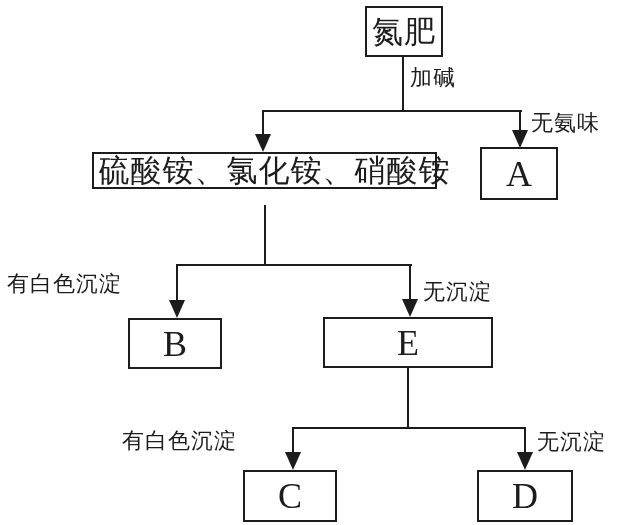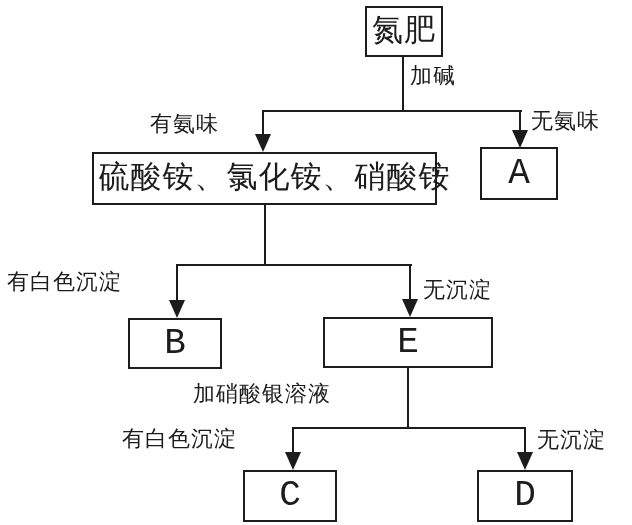--- a/index.html
+++ b/index.html
@@ -5,21 +5,21 @@
   html, body {
     margin: 0;
     padding: 0;
     background: #ffffff;
   }
   #canvas {
     position: relative;
     width: 632px;
     height: 525px;
     background: #ffffff;
-    font-family: Liberation Mono, monospace;
+    font-family: Liberation Serif, serif;
     color: #1c1c1c;
     overflow: hidden;
   }
   .node {
     position: absolute;
     box-sizing: border-box;
     border: 2px solid #1c1c1c;
     background: #ffffff;
     display: flex;
     align-items: center;
@@ -65,31 +65,30 @@
     <span>氮肥</span>
   </div>
 
   <div class="vline" style="left:402px; top:55px; height:57px;"></div>
   <div class="elabel" style="left:410px; top:67px;">加碱</div>
 
   <div class="hline" style="left:262px; top:110px; width:260px;"></div>
 
   <div class="vline" style="left:262px; top:110px; height:26px;"></div>
   <div class="arrow-down" style="left:255px; top:134px;"></div>
-  <div class="elabel" style="left:150px; top:115px;">有氨味</div>
 
   <div class="vline" style="left:519px; top:110px; height:22px;"></div>
   <div class="arrow-down" style="left:512px; top:130px;"></div>
   <div class="elabel" style="left:531px; top:112px;">无氨味</div>
 
   <div class="node node-letter" style="left:480px; top:147px; width:78px; height:53px;">
     <span>A</span>
   </div>
 
-  <div class="node node-cn" style="left:92px; top:152px; width:345px; height:53px;padding-left:20px;">
+  <div class="node node-cn" style="left:92px; top:152px; width:345px; height:37px;padding-left:20px;">
     <span>硫酸铵、氯化铵、硝酸铵</span>
   </div>
 
   <div class="vline" style="left:264px; top:205px; height:61px;"></div>
 
   <div class="hline" style="left:176px; top:264px; width:236px;"></div>
 
   <div class="vline" style="left:176px; top:264px; height:38px;"></div>
   <div class="arrow-down" style="left:169px; top:300px;"></div>
   <div class="elabel" style="left:7px; top:273px;">有白色沉淀</div>
@@ -100,21 +99,20 @@
 
   <div class="node node-letter" style="left:128px; top:318px; width:94px; height:51px;">
     <span>B</span>
   </div>
 
   <div class="node node-letter" style="left:323px; top:317px; width:170px; height:51px;">
     <span>E</span>
   </div>
 
   <div class="vline" style="left:407px; top:368px; height:61px;"></div>
-  <div class="elabel" style="left:193px; top:385px;">加硝酸银溶液</div>
 
   <div class="hline" style="left:292px; top:427px; width:234px;"></div>
 
   <div class="vline" style="left:292px; top:427px; height:27px;"></div>
   <div class="arrow-down" style="left:285px; top:452px;"></div>
   <div class="elabel" style="left:122px; top:430px;">有白色沉淀</div>
 
   <div class="vline" style="left:524px; top:427px; height:27px;"></div>
   <div class="arrow-down" style="left:517px; top:452px;"></div>
   <div class="elabel" style="left:537px; top:431px;">无沉淀</div>

